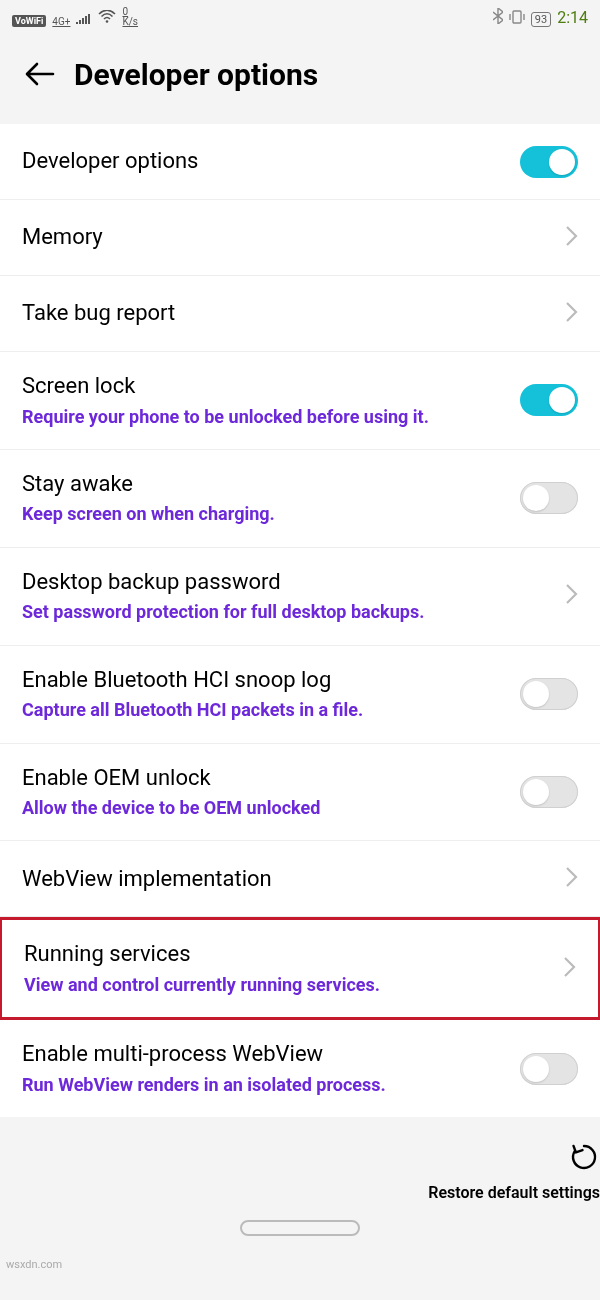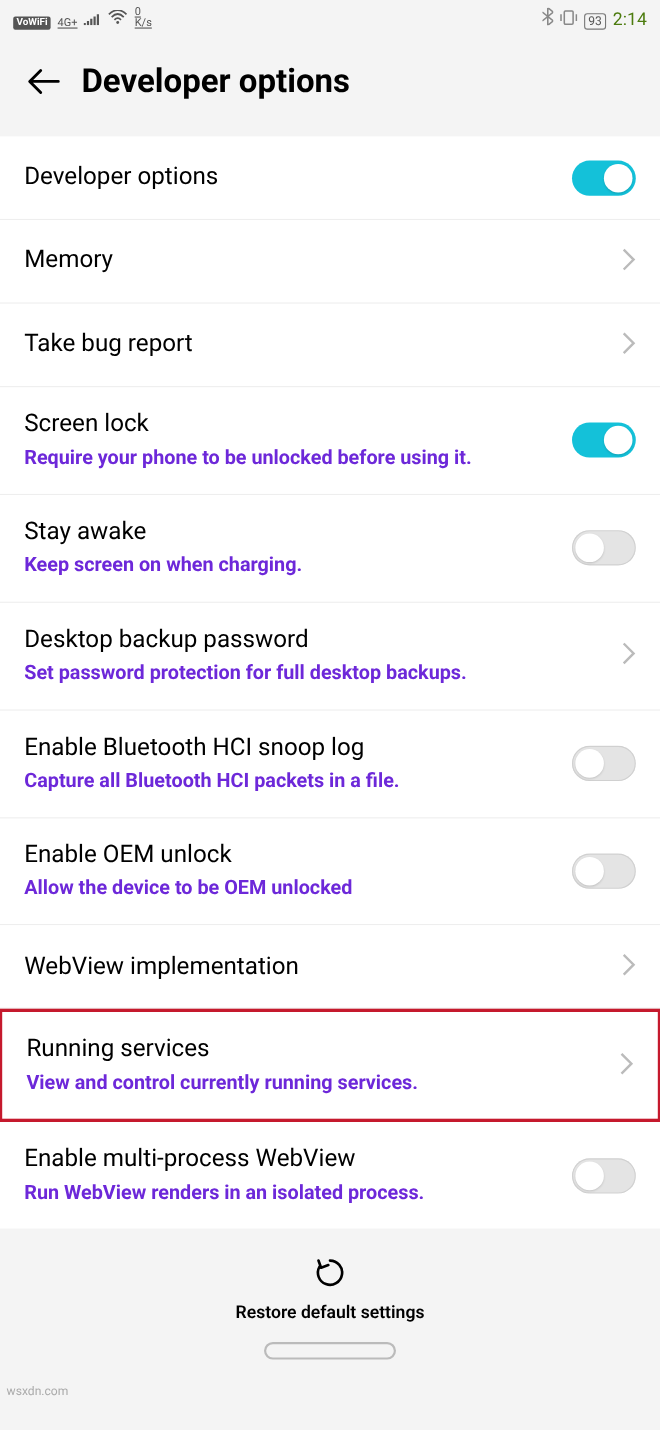--- a/index.html
+++ b/index.html
@@ -99,21 +99,21 @@
   .switch.on .knob { right: 3px; }
   .switch.off .knob { left: 3px; background:#fff; }
   .switch.off { box-shadow: inset 0 0 0 1px #d0d0d0; }
   .highlight {
     border: 3px solid #c5192d;
     margin: 0 -1px;
   }
   .footer {
     background: #f4f4f4;
     padding: 24px 0 10px 0;
-    text-align: center;
+    text-align: right;
   }
   .restore-icon {
     display:inline-block;
   }
   .restore-label {
     font-size: 16px;
     font-weight: 600;
     margin-top: 6px;
     color: #000;
   }

